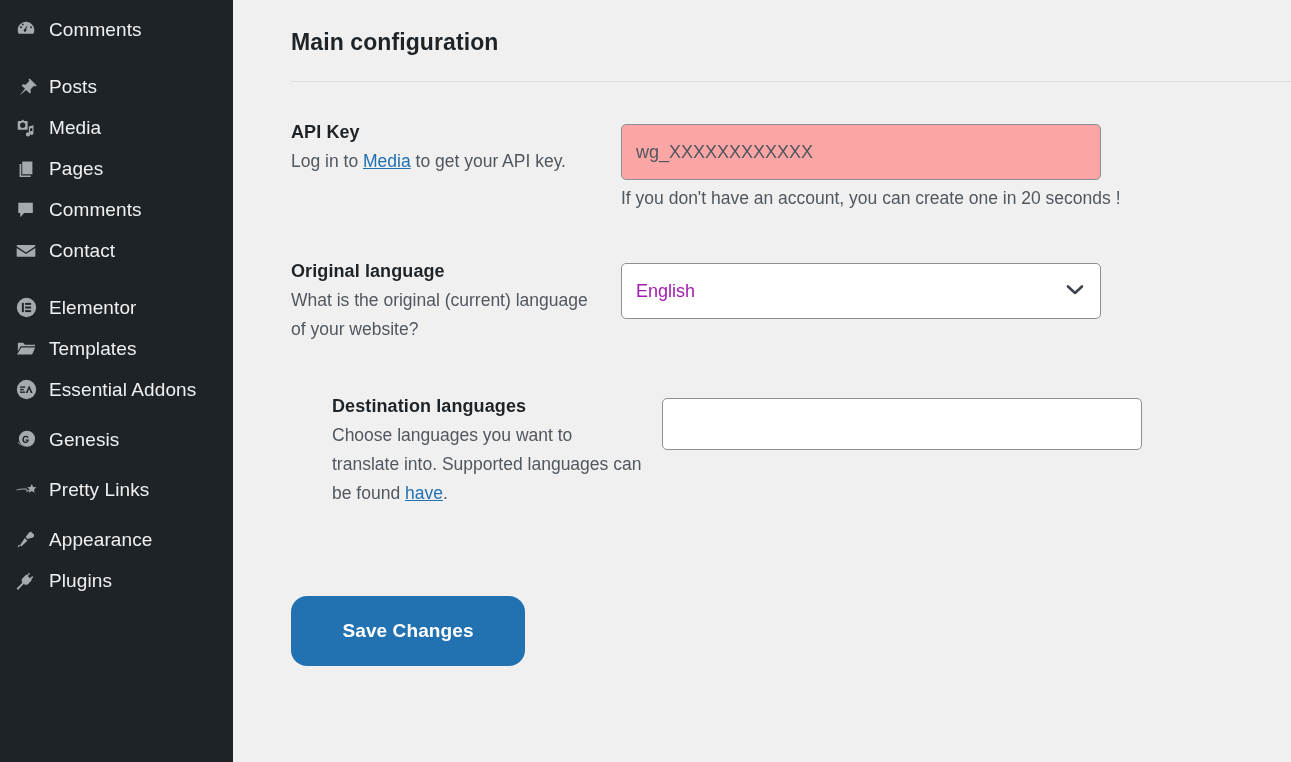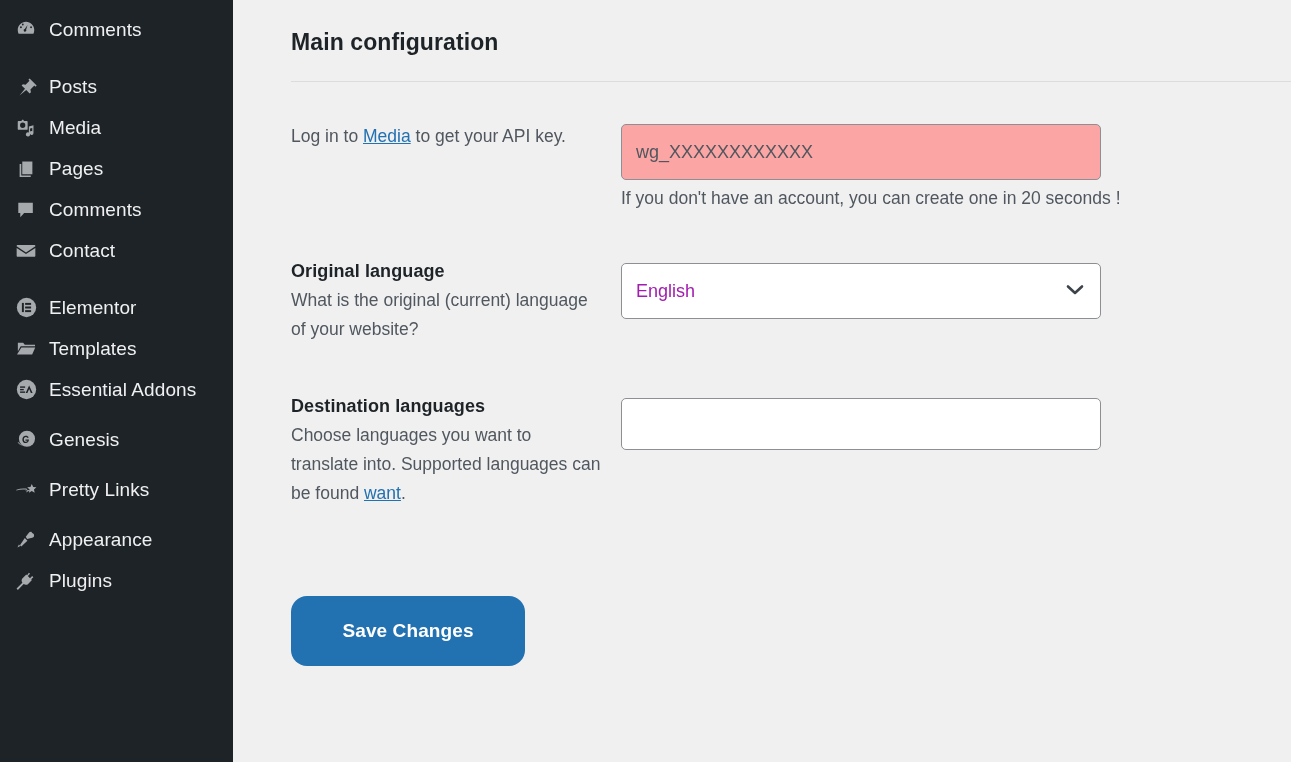--- a/index.html
+++ b/index.html
@@ -175,21 +175,21 @@
     height: 70px;
     font-family: "Liberation Sans", sans-serif;
     font-size: 19px;
     font-weight: bold;
     cursor: pointer;
     letter-spacing: 0.1px;
   }
 
   .sec-api   { margin-top: 40px; }
   .sec-orig  { margin-top: 52px; }
-  .sec-dest  { margin-top: 52px; }
+  .sec-dest  { margin-top: 52px; margin-left: 41px; }
   .sec-save  { margin-top: 88px; }
 </style>
 </head>
 <body>
 
 <div id="app">
 
   <nav class="sidebar">
 
     <div class="nav-item">
@@ -333,20 +333,21 @@
 
   </nav>
 
   <main class="main">
 
     <h1 class="page-title">Main configuration</h1>
     <div class="divider"></div>
 
     <div class="field-row sec-api">
       <div class="field-left">
+        <div class="field-title">API Key</div>
         <p class="field-desc"><span>Log in to </span><a href="#" class="inline-link">Media</a><span> to get your API key.</span></p>
       </div>
       <div class="field-right">
         <input class="text-input" type="text" value="wg_XXXXXXXXXXXX" style="">
         <div class="helper-text">If you don't have an account, you can create one in 20 seconds !</div>
       </div>
     </div>
 
     <div class="field-row sec-orig">
       <div class="field-left">
@@ -363,21 +364,21 @@
               <polyline points="3,3.5 10,10 17,3.5"></polyline>
             </svg>
           </span>
         </div>
       </div>
     </div>
 
     <div class="field-row sec-dest">
       <div class="field-left">
         <div class="field-title">Destination languages</div>
-        <p class="field-desc"><span>Choose languages you want to translate into. Supported languages can be found </span><a href="#" class="inline-link">want</a><span>.</span></p>
+        <p class="field-desc"><span>Choose languages you want to translate into. Supported languages can be found </span><a href="#" class="inline-link">have</a><span>.</span></p>
       </div>
       <div class="field-right">
         <div class="multi-input"></div>
       </div>
     </div>
 
     <div class="sec-save">
       <button class="save-btn">Save Changes</button>
     </div>
 

